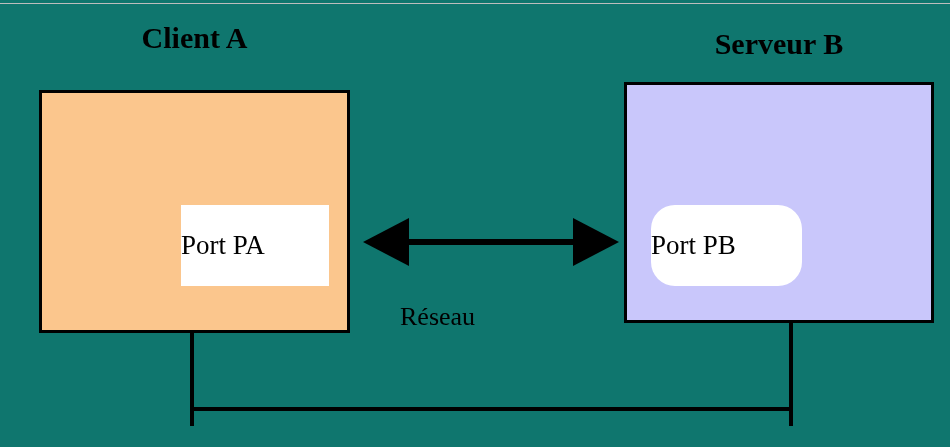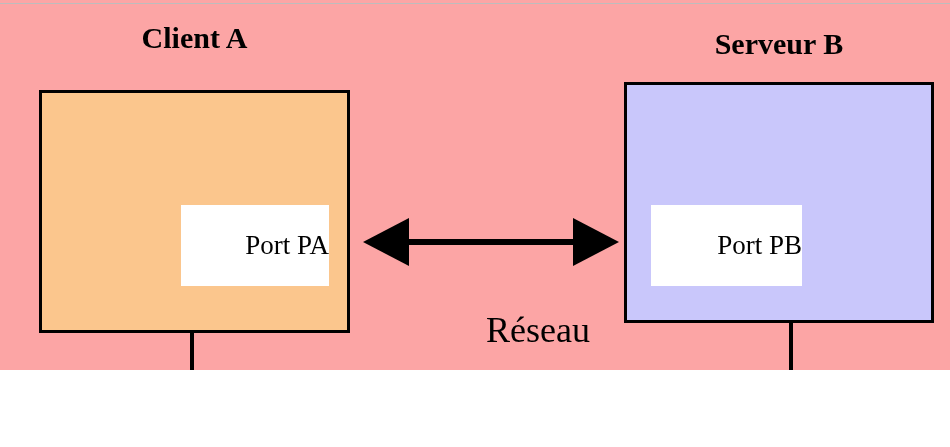--- a/index.html
+++ b/index.html
@@ -7,22 +7,22 @@
     padding: 0;
     background: #ffffff;
   }
   body {
     font-family: "Liberation Serif", "DejaVu Serif", serif;
   }
 
   #diagram {
     position: relative;
     width: 950px;
-    height: 370px;
-    background: #fca5a5;
+    height: 447px;
+    background: #0f766e;
     overflow: hidden;
   }
 
   
   .top-rule {
     position: absolute;
     left: 0;
     top: 3px;
     width: 950px;
     height: 1px;
@@ -70,58 +70,59 @@
     height: 241px;
     background: #c9c7fb;
   }
 
   
   .port-box {
     position: absolute;
     background: #ffffff;
     display: flex;
     align-items: center;
-    justify-content: flex-end;
+    justify-content: flex-start;
   }
   .port-label {
     font-size: 27px;
     line-height: 1;
     color: #000000;
     white-space: nowrap;
   }
   #port-pa {
     left: 181px;
     top: 205px;
     width: 148px;
     height: 81px;
   }
   #port-pb {
     left: 651px;
     top: 205px;
     width: 151px;
     height: 81px;
+    border-radius: 24px;
   }
 
   
   #network-arrow {
     position: absolute;
     left: 363px;
     top: 216px;
     width: 256px;
     height: 52px;
   }
 
   
   #network-label {
     position: absolute;
     left: 400px;
-    top: 312px;
+    top: 304px;
     width: 190px;
-    text-align: right;
-    font-size: 36px;
+    text-align: left;
+    font-size: 26px;
     line-height: 1;
     color: #000000;
     white-space: nowrap;
   }
 
   
   .conn-line {
     position: absolute;
     background: #000000;
   }

